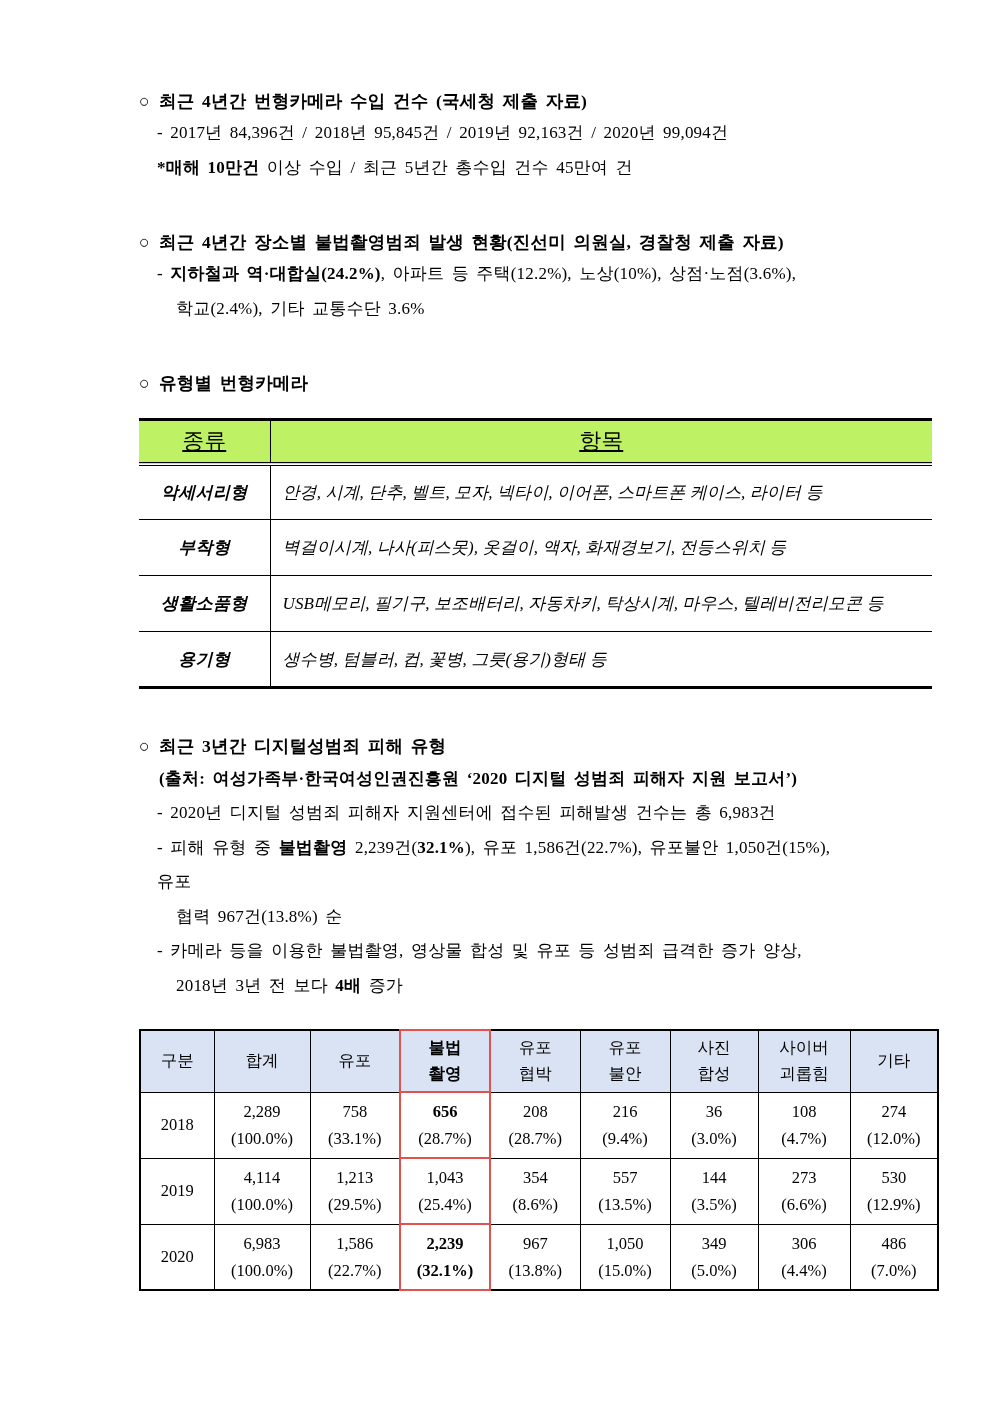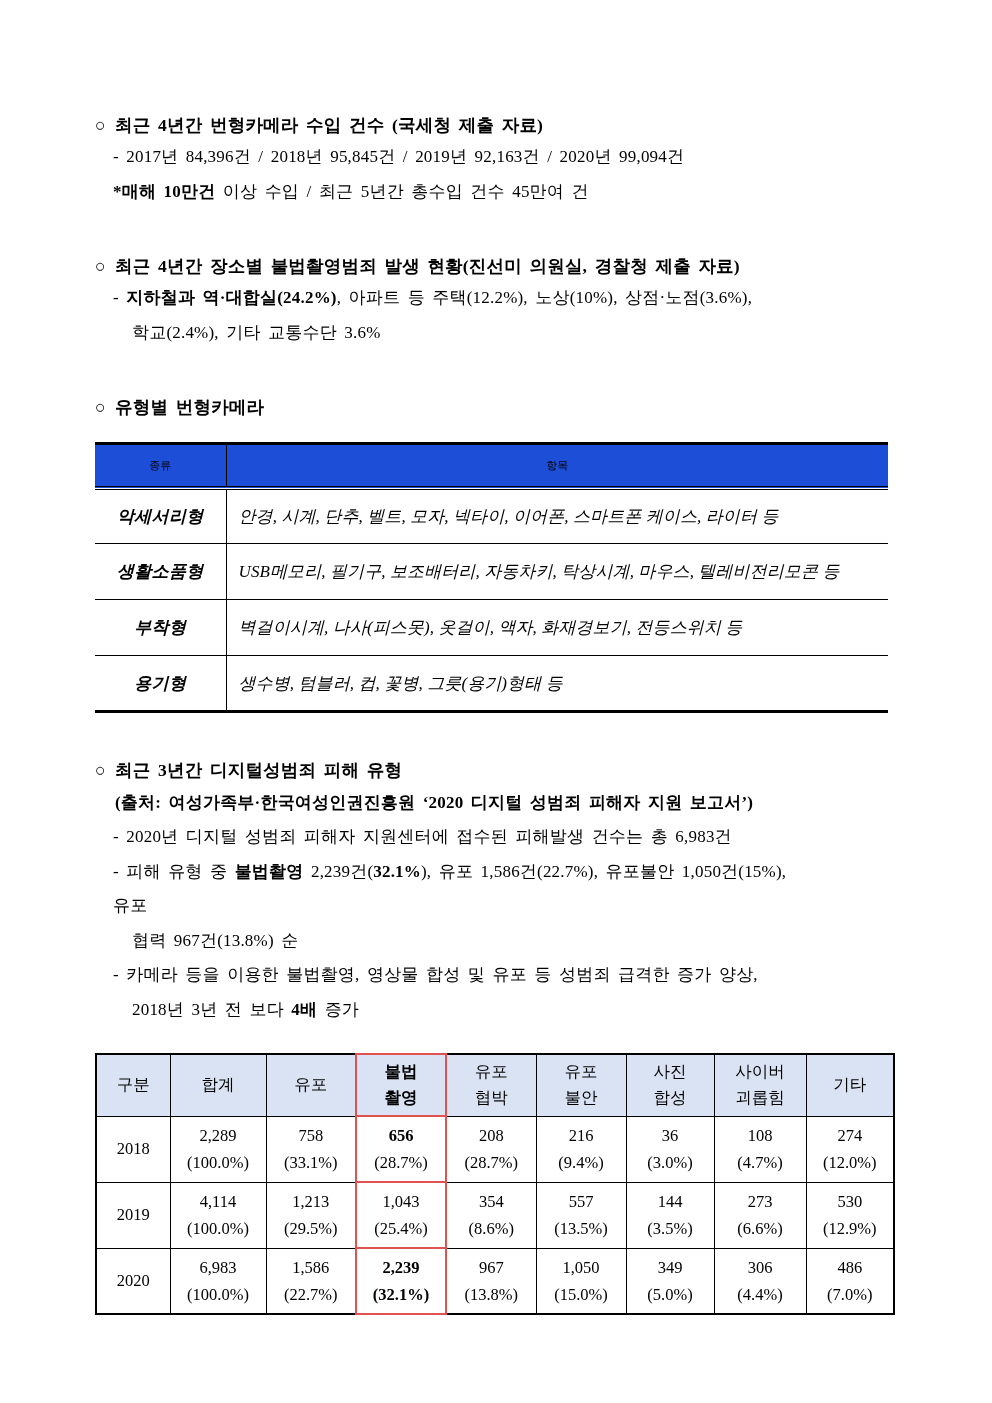--- a/index.html
+++ b/index.html
@@ -6,21 +6,22 @@
   html, body { background: #ffffff; }
   body {
     width: 992px; height: 1403px;
     font-family: "Liberation Serif", "DejaVu Serif", serif;
     color: #000000;
     position: relative;
     overflow: hidden;
   }
   .page {
     width: 901px; height: 1403px;
-    padding: 110px 95px 0 95px;
+    padding: 86px 95px 0 95px;
+    margin-left: 44px;
   }
   
   .sec { margin-top: 0; }
   .sec + .sec { margin-top: 42px; }
   .sec-title {
     font-size: 17.5px; font-weight: bold;
     line-height: 30px; letter-spacing: 0.2px; word-spacing: 3px;
   }
   .sec-title .bullet { font-weight: normal; font-size: 18px; margin-right: 9px; }
   .line {
@@ -32,24 +33,25 @@
     font-size: 17px; font-weight: bold; line-height: 35px;
     margin-left: 20px; letter-spacing: 0.2px; word-spacing: 3px;
   }
   
   .t1-wrap { margin-top: 20px; }
   table.t1 {
     width: 793px; border-collapse: collapse; table-layout: fixed;
     border-top: 3px solid #000; border-bottom: 3px solid #000;
   }
   table.t1 thead th {
-    background: #1d4ed8;
-    height: 44px; font-size: 11px; font-weight: normal;
+    background: #bef264;
+    height: 44px; font-size: 22px; font-weight: normal;
     text-align: center; vertical-align: middle;
     border-bottom: 4px double #000;
+    text-decoration: underline;
   }
   table.t1 th:first-child, table.t1 td:first-child { border-right: 1px solid #000; }
   table.t1 tbody td {
     height: 56px; font-size: 17px; vertical-align: middle;
     border-bottom: 1px solid #000;
     font-style: italic;
   }
   table.t1 tbody tr:last-child td { border-bottom: none; }
   table.t1 td.type { text-align: center; font-weight: bold; letter-spacing: 0.3px; }
   table.t1 td.items { text-align: left; padding-left: 12px; letter-spacing: 0.1px; }
@@ -119,26 +121,26 @@
             <th>종류</th>
             <th>항목</th>
           </tr>
         </thead>
         <tbody>
           <tr>
             <td class="type">악세서리형</td>
             <td class="items">안경, 시계, 단추, 벨트, 모자, 넥타이, 이어폰, 스마트폰 케이스, 라이터 등</td>
           </tr>
           <tr>
+            <td class="type">부착형</td>
+            <td class="items">벽걸이시계, 나사(피스못), 옷걸이, 액자, 화재경보기, 전등스위치 등</td>
+          </tr>
+          <tr>
             <td class="type">생활소품형</td>
             <td class="items">USB메모리, 필기구, 보조배터리, 자동차키, 탁상시계, 마우스, 텔레비전리모콘 등</td>
-          </tr>
-          <tr>
-            <td class="type">부착형</td>
-            <td class="items">벽걸이시계, 나사(피스못), 옷걸이, 액자, 화재경보기, 전등스위치 등</td>
           </tr>
           <tr>
             <td class="type">용기형</td>
             <td class="items">생수병, 텀블러, 컵, 꽃병, 그릇(용기)형태 등</td>
           </tr>
         </tbody>
       </table>
     </div>
   </div>
 

